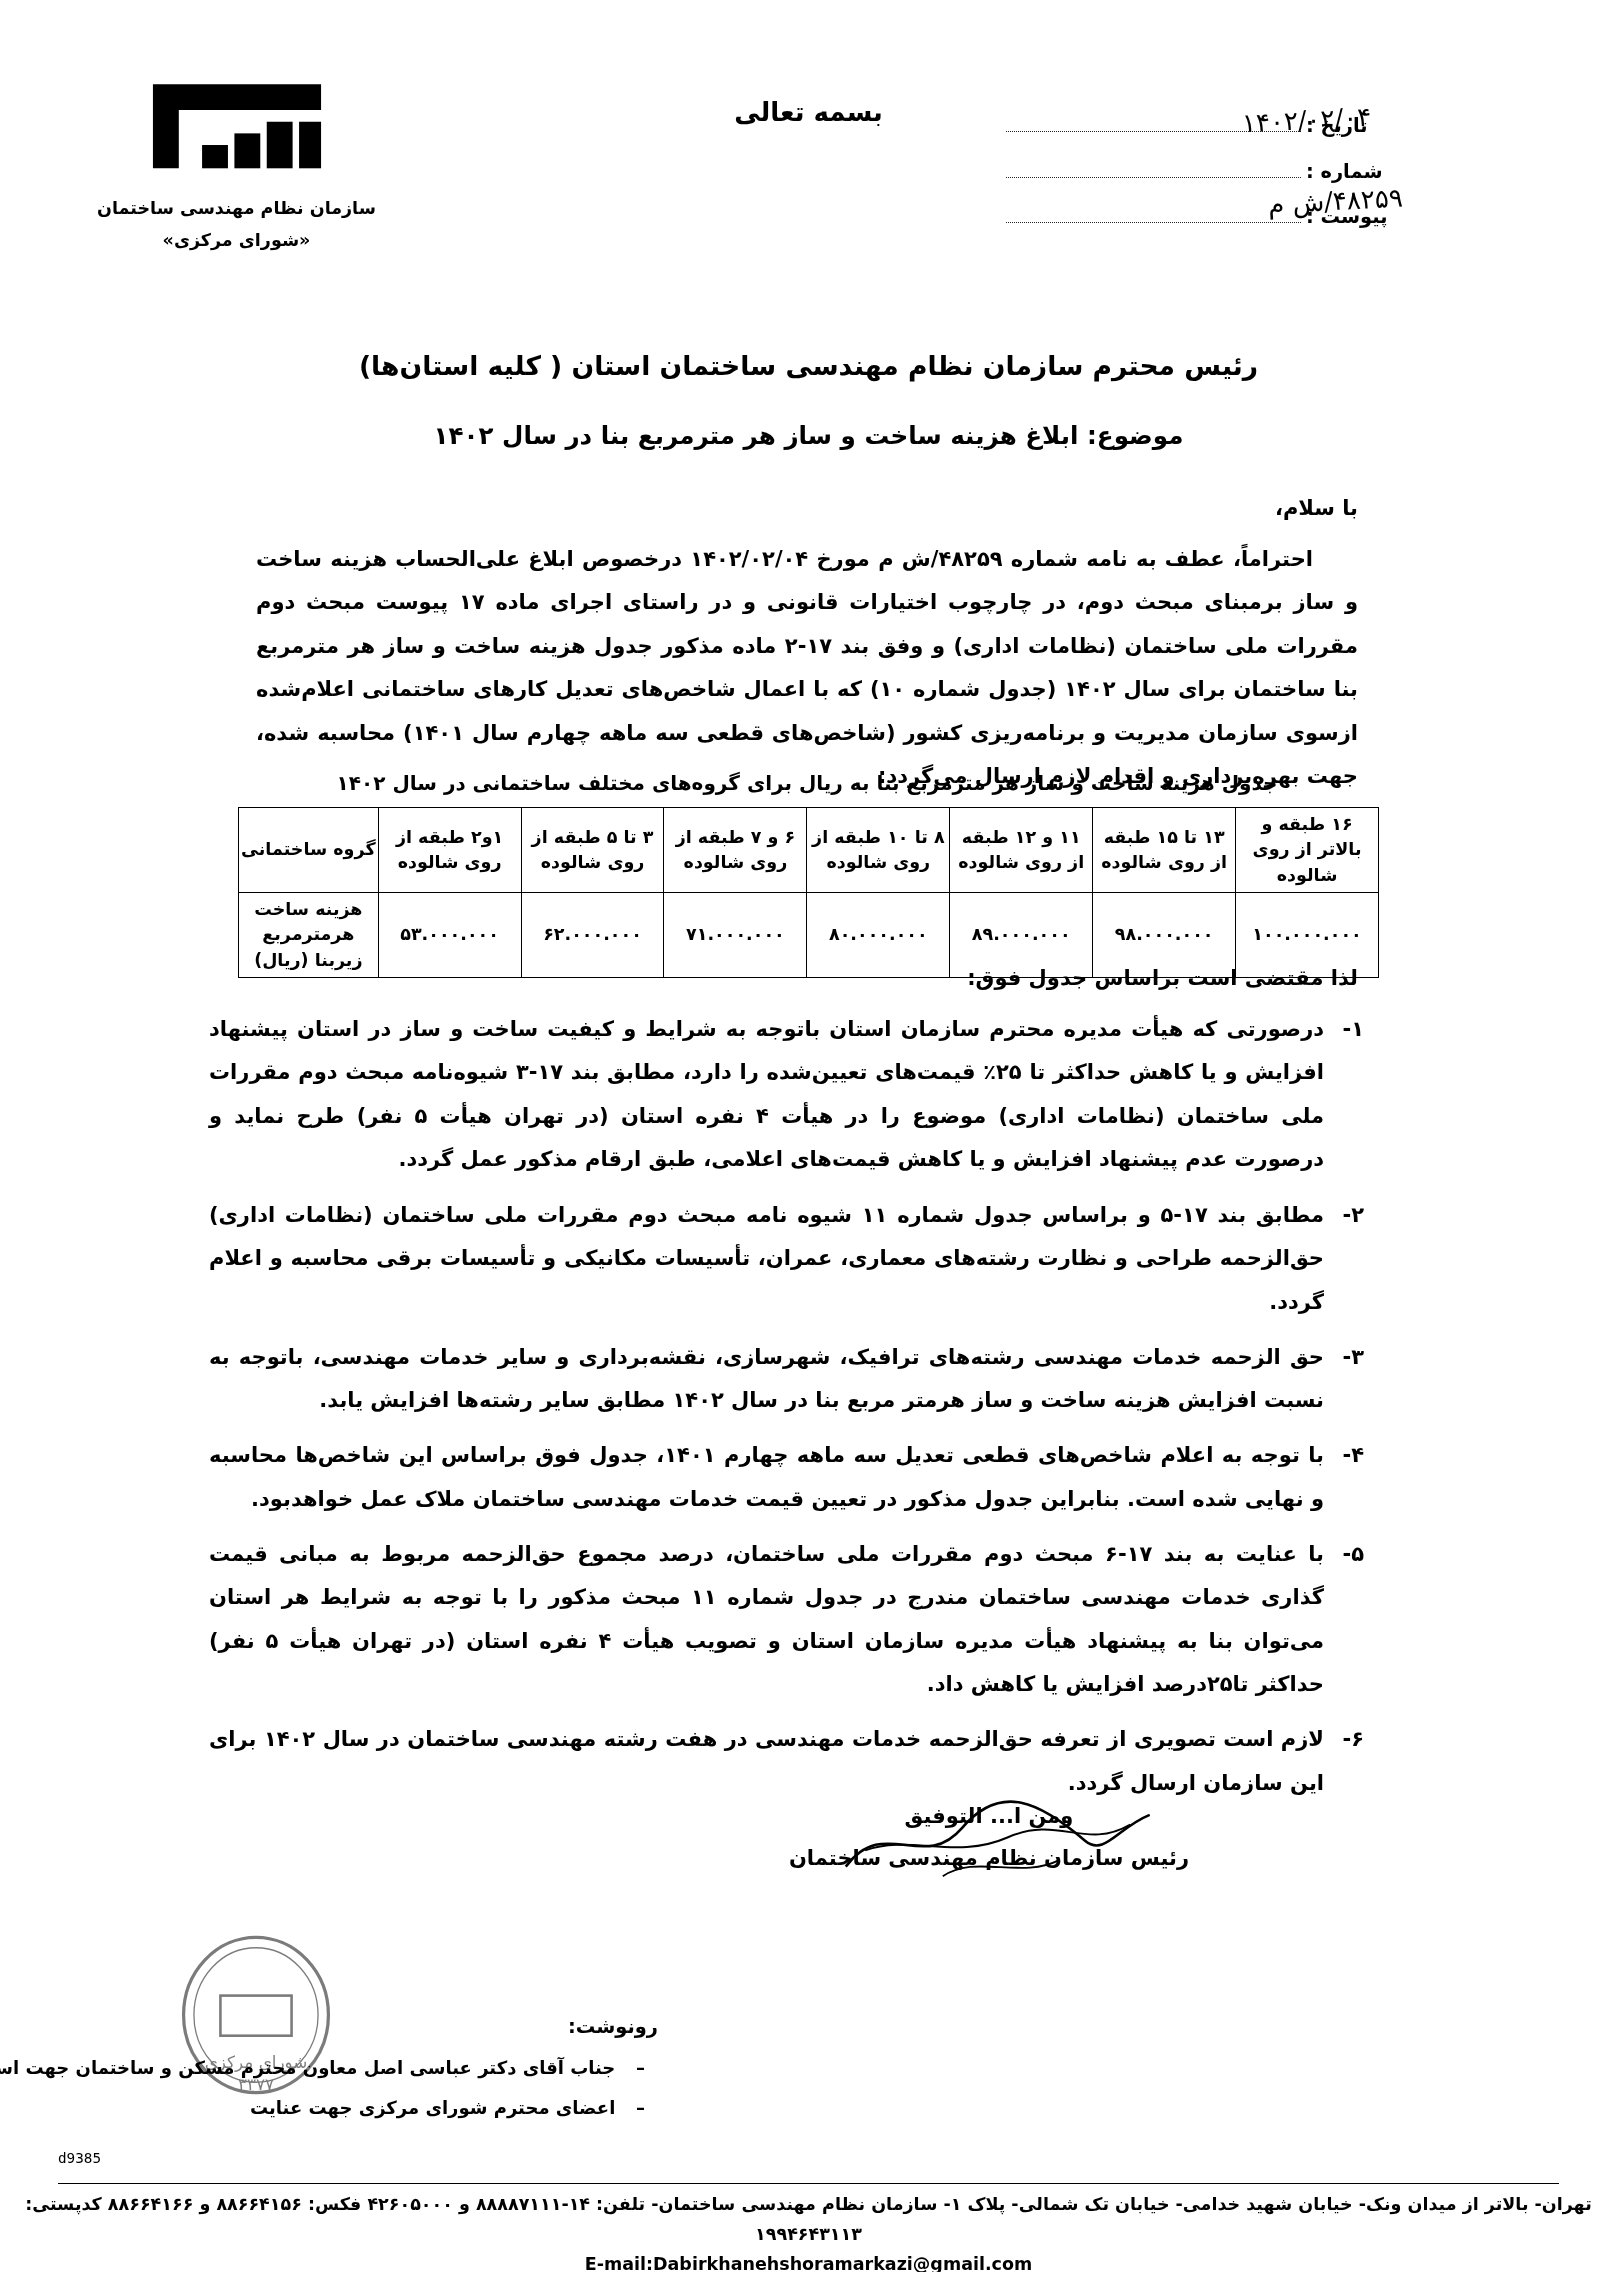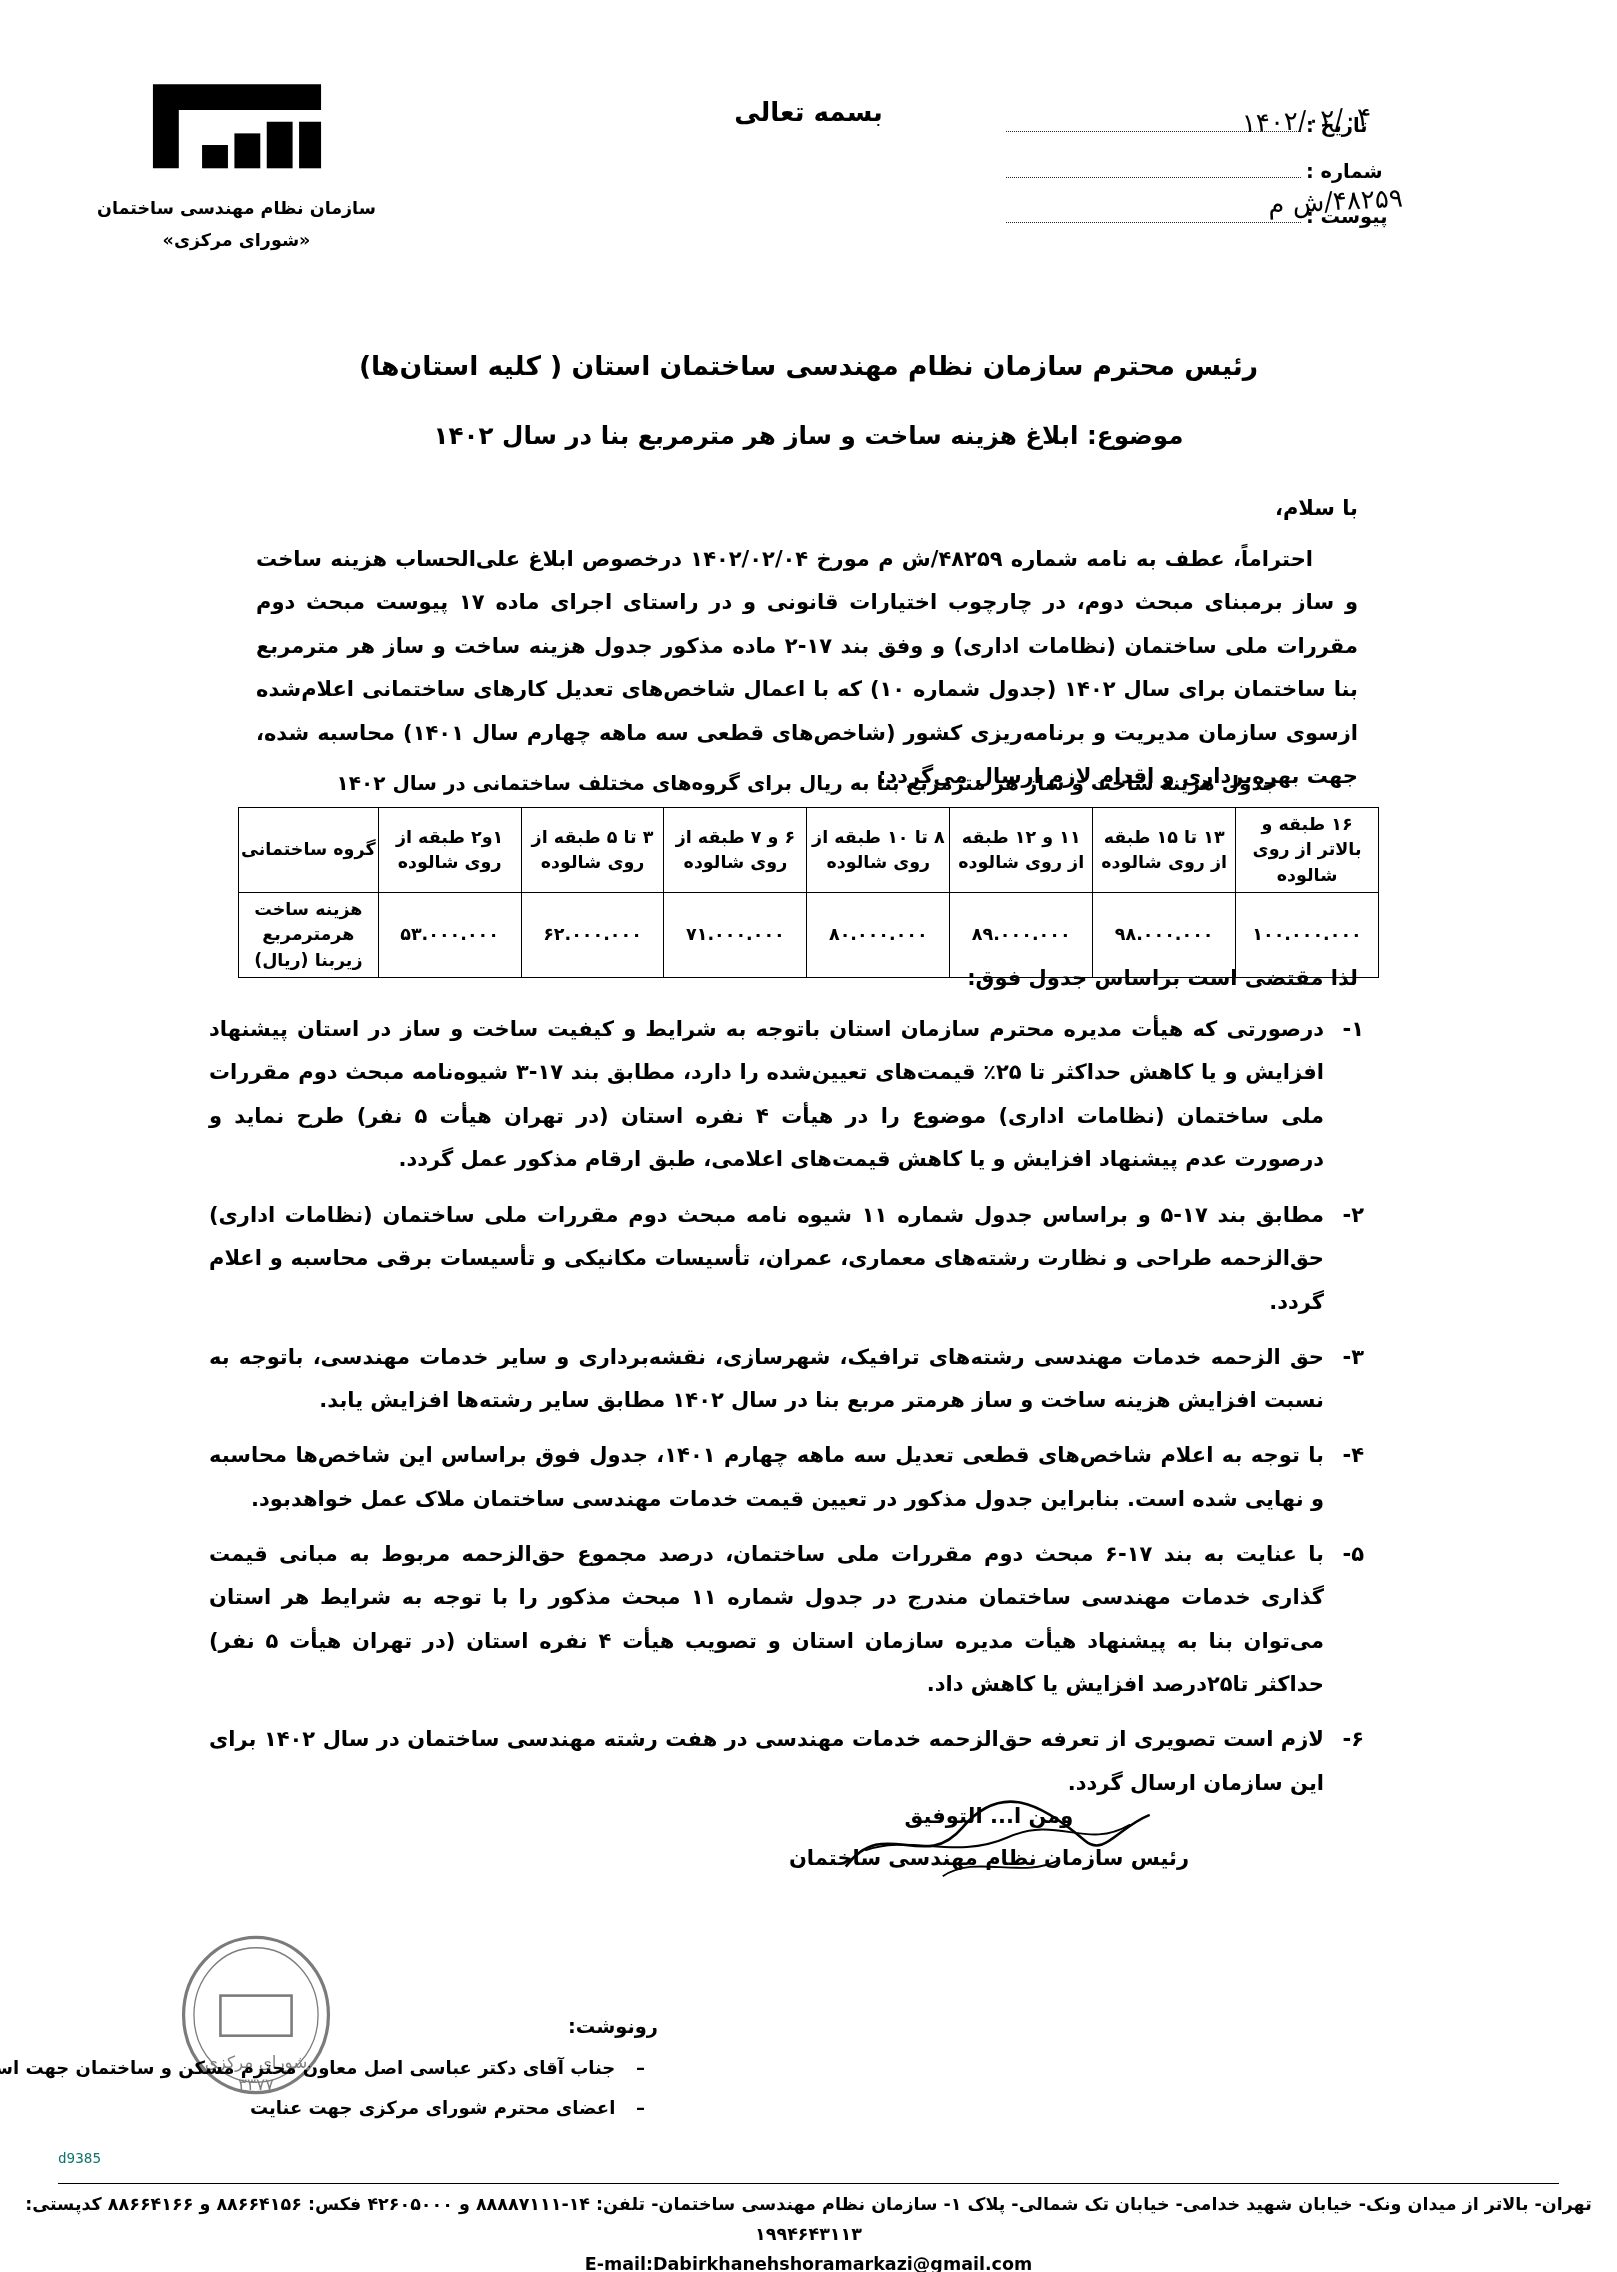--- a/index.html
+++ b/index.html
@@ -243,21 +243,21 @@
   }
   .cc-list .row { display: flex; gap: 18px; }
   .cc-list .dash { width: 11.7px; }
 
   
   .docid {
     position: absolute;
     top: 2150px;
     right: 1516px;
     font-size: 14.3px;
-    color: #0f766e;
+    color: #000000;
     font-family: "DejaVu Sans Mono", monospace;
   }
   .footer-rule {
     position: absolute;
     top: 2183px;
     right: 58px;
     left: 58px;
     border-top: 1.9px solid #000;
   }
   .footer {

